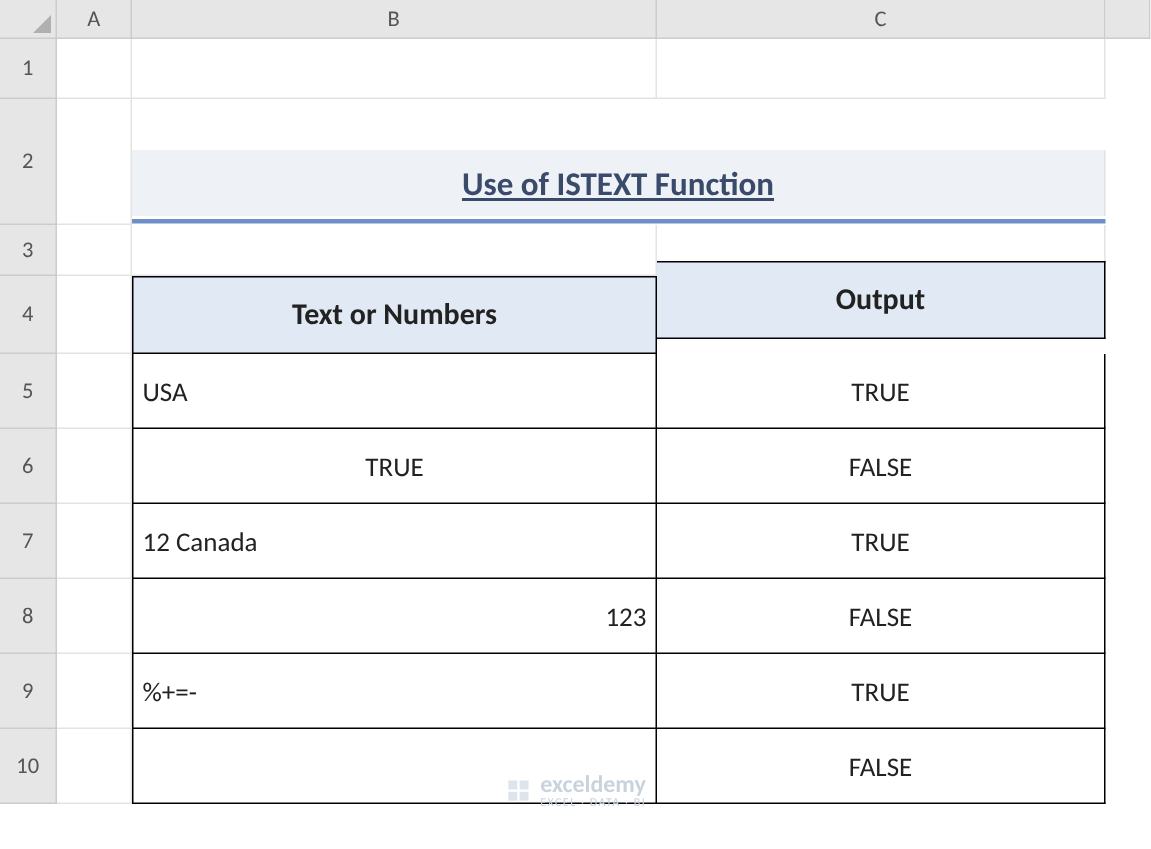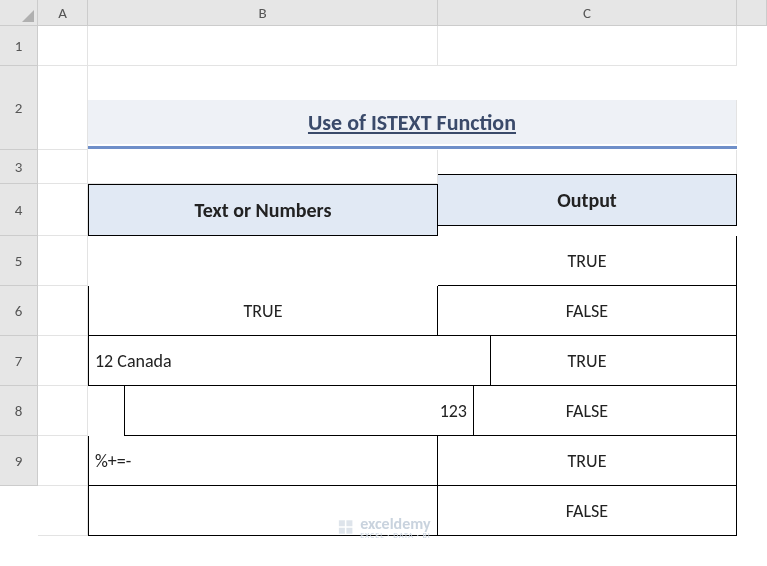--- a/index.html
+++ b/index.html
@@ -88,21 +88,21 @@
   .table-border-r { border-right: 1.5px solid #000; }
   .table-border-t { border-top: 1.5px solid #000; }
   .table-border-b { border-bottom: 1.5px solid #000; }
   .th {
     background: #e1e9f4;
     font-weight: bold;
     font-size: 20px;
     justify-content: center;
   }
   .td-center { justify-content: center; text-align: right; }
-  .td-right { justify-content: flex-end; margin-left: 36px; }
+  .td-right { justify-content: flex-end; }
   .td-left { justify-content: flex-start; }
   .watermark {
     position: absolute;
     left: 50%;
     transform: translateX(-50%);
     bottom: 26px;
     display: flex;
     align-items: center;
     gap: 6px;
     color: #c9d3de;
@@ -132,46 +132,48 @@
 
   <div class="row-header" style="top:26px;height:40px">1</div>
   <div class="row-header" style="top:66px;height:84px">2</div>
   <div class="row-header" style="top:150px;height:34px">3</div>
   <div class="row-header" style="top:184px;height:52px">4</div>
   <div class="row-header" style="top:236px;height:50px">5</div>
   <div class="row-header" style="top:286px;height:50px">6</div>
   <div class="row-header" style="top:336px;height:50px">7</div>
   <div class="row-header" style="top:386px;height:50px">8</div>
   <div class="row-header" style="top:436px;height:50px">9</div>
+  <div class="row-header" style="top:486px;height:50px">10</div>
 
   <div class="cell" style="left:38px;top:26px;width:50px;height:40px"></div>
   <div class="cell" style="left:88px;top:26px;width:350px;height:40px"></div>
   <div class="cell" style="left:438px;top:26px;width:299px;height:40px"></div>
 
   <div class="cell" style="left:38px;top:66px;width:50px;height:84px"></div>
   <div class="cell title-cell" style="left:88px;top:100px;width:649px;height:44px">Use of ISTEXT Function</div>
   <div class="title-underline" style="left:88px;top:146px;width:649px"></div>
 
   <div class="cell" style="left:38px;top:150px;width:50px;height:34px"></div>
   <div class="cell" style="left:88px;top:150px;width:350px;height:34px"></div>
   <div class="cell" style="left:438px;top:150px;width:299px;height:34px"></div>
 
   <div class="cell" style="left:38px;top:184px;width:50px;height:52px"></div>
   <div class="cell th table-border-l table-border-t table-border-r table-border-b" style="left:88px;top:184px;width:350px;height:52px">Text or Numbers</div>
   <div class="cell th table-border-t table-border-r table-border-b" style="left:438px;top:174px;width:299px;height:52px">Output</div>
 
   <div class="cell" style="left:38px;top:236px;width:50px;height:50px"></div>
+  <div class="cell td-left table-border-l table-border-r table-border-b" style="left:88px;top:236px;width:350px;height:50px">USA</div>
   <div class="cell td-center table-border-r table-border-b" style="left:438px;top:236px;width:299px;height:50px">TRUE</div>
 
   <div class="cell" style="left:38px;top:286px;width:50px;height:50px"></div>
   <div class="cell td-center table-border-l table-border-r table-border-b" style="left:88px;top:286px;width:350px;height:50px">TRUE</div>
   <div class="cell td-center table-border-r table-border-b" style="left:438px;top:286px;width:299px;height:50px">FALSE</div>
 
   <div class="cell" style="left:38px;top:336px;width:50px;height:50px"></div>
-  <div class="cell td-left table-border-l table-border-r table-border-b" style="left:88px;top:336px;width:403px;height:50px">12 Canada</div>
+  <div class="cell td-left table-border-l table-border-r table-border-b" style="left:88px;top:336px;width:350px;height:50px">12 Canada</div>
   <div class="cell td-center table-border-r table-border-b" style="left:438px;top:336px;width:299px;height:50px">TRUE</div>
 
   <div class="cell" style="left:38px;top:386px;width:50px;height:50px"></div>
   <div class="cell td-right table-border-l table-border-r table-border-b" style="left:88px;top:386px;width:350px;height:50px">123</div>
   <div class="cell td-center table-border-r table-border-b" style="left:438px;top:386px;width:299px;height:50px">FALSE</div>
 
   <div class="cell" style="left:38px;top:436px;width:50px;height:50px"></div>
   <div class="cell td-left table-border-l table-border-r table-border-b" style="left:88px;top:436px;width:350px;height:50px">%+=-</div>
   <div class="cell td-center table-border-r table-border-b" style="left:438px;top:436px;width:299px;height:50px">TRUE</div>
 

